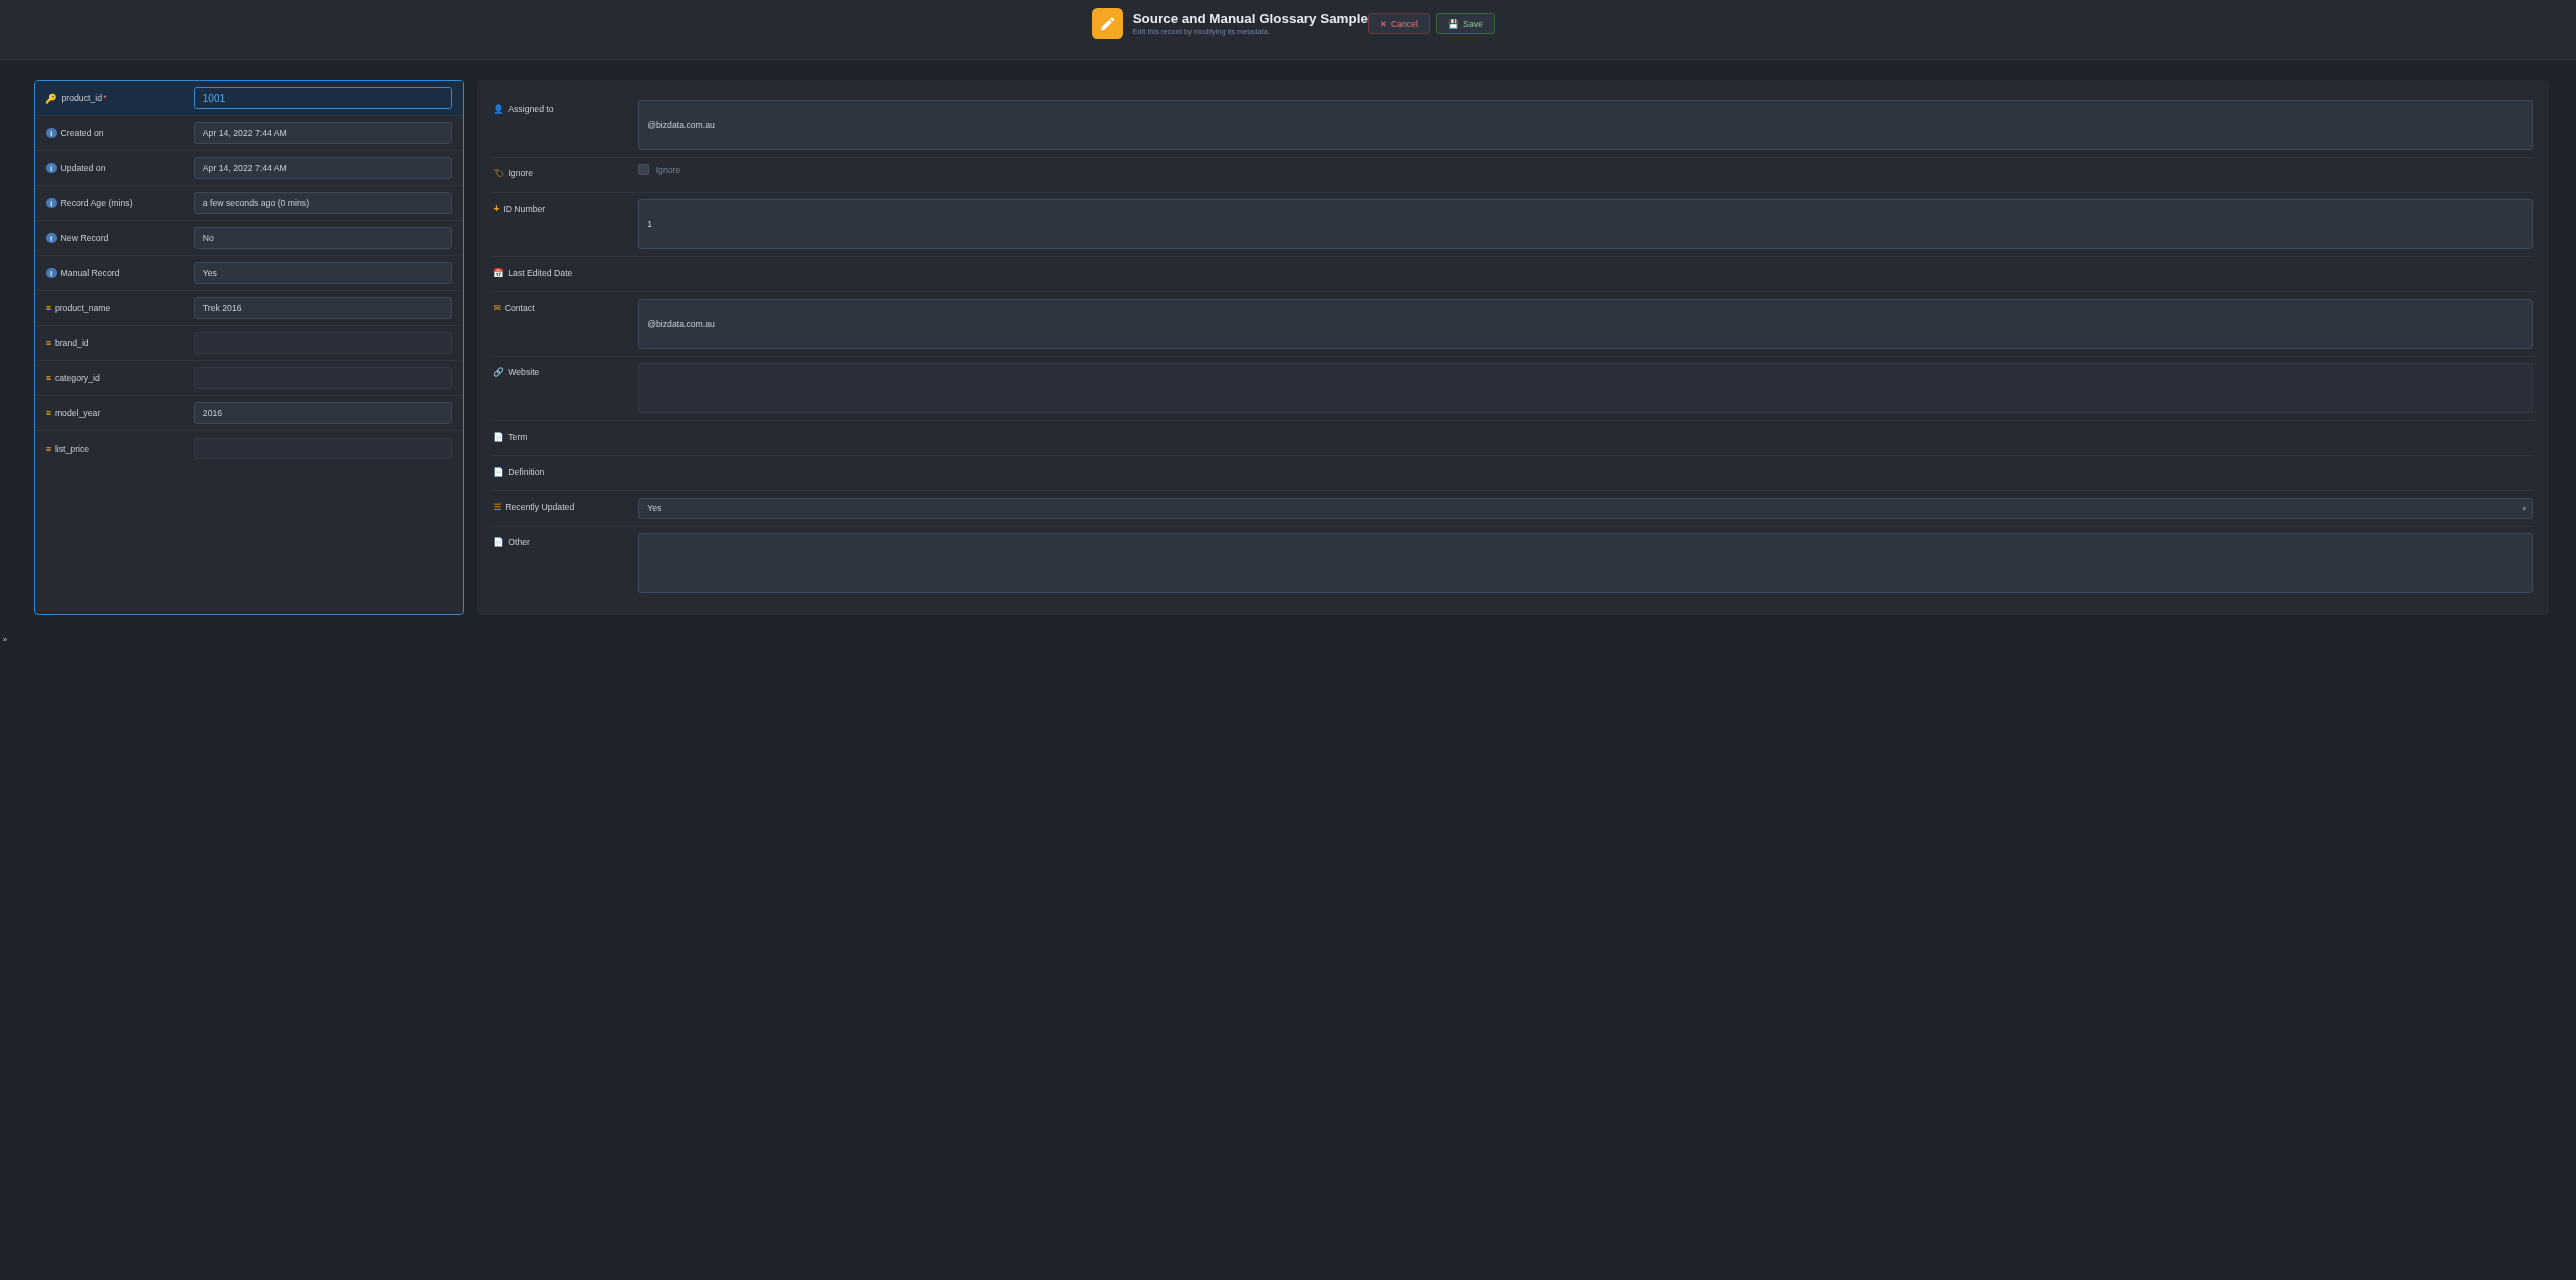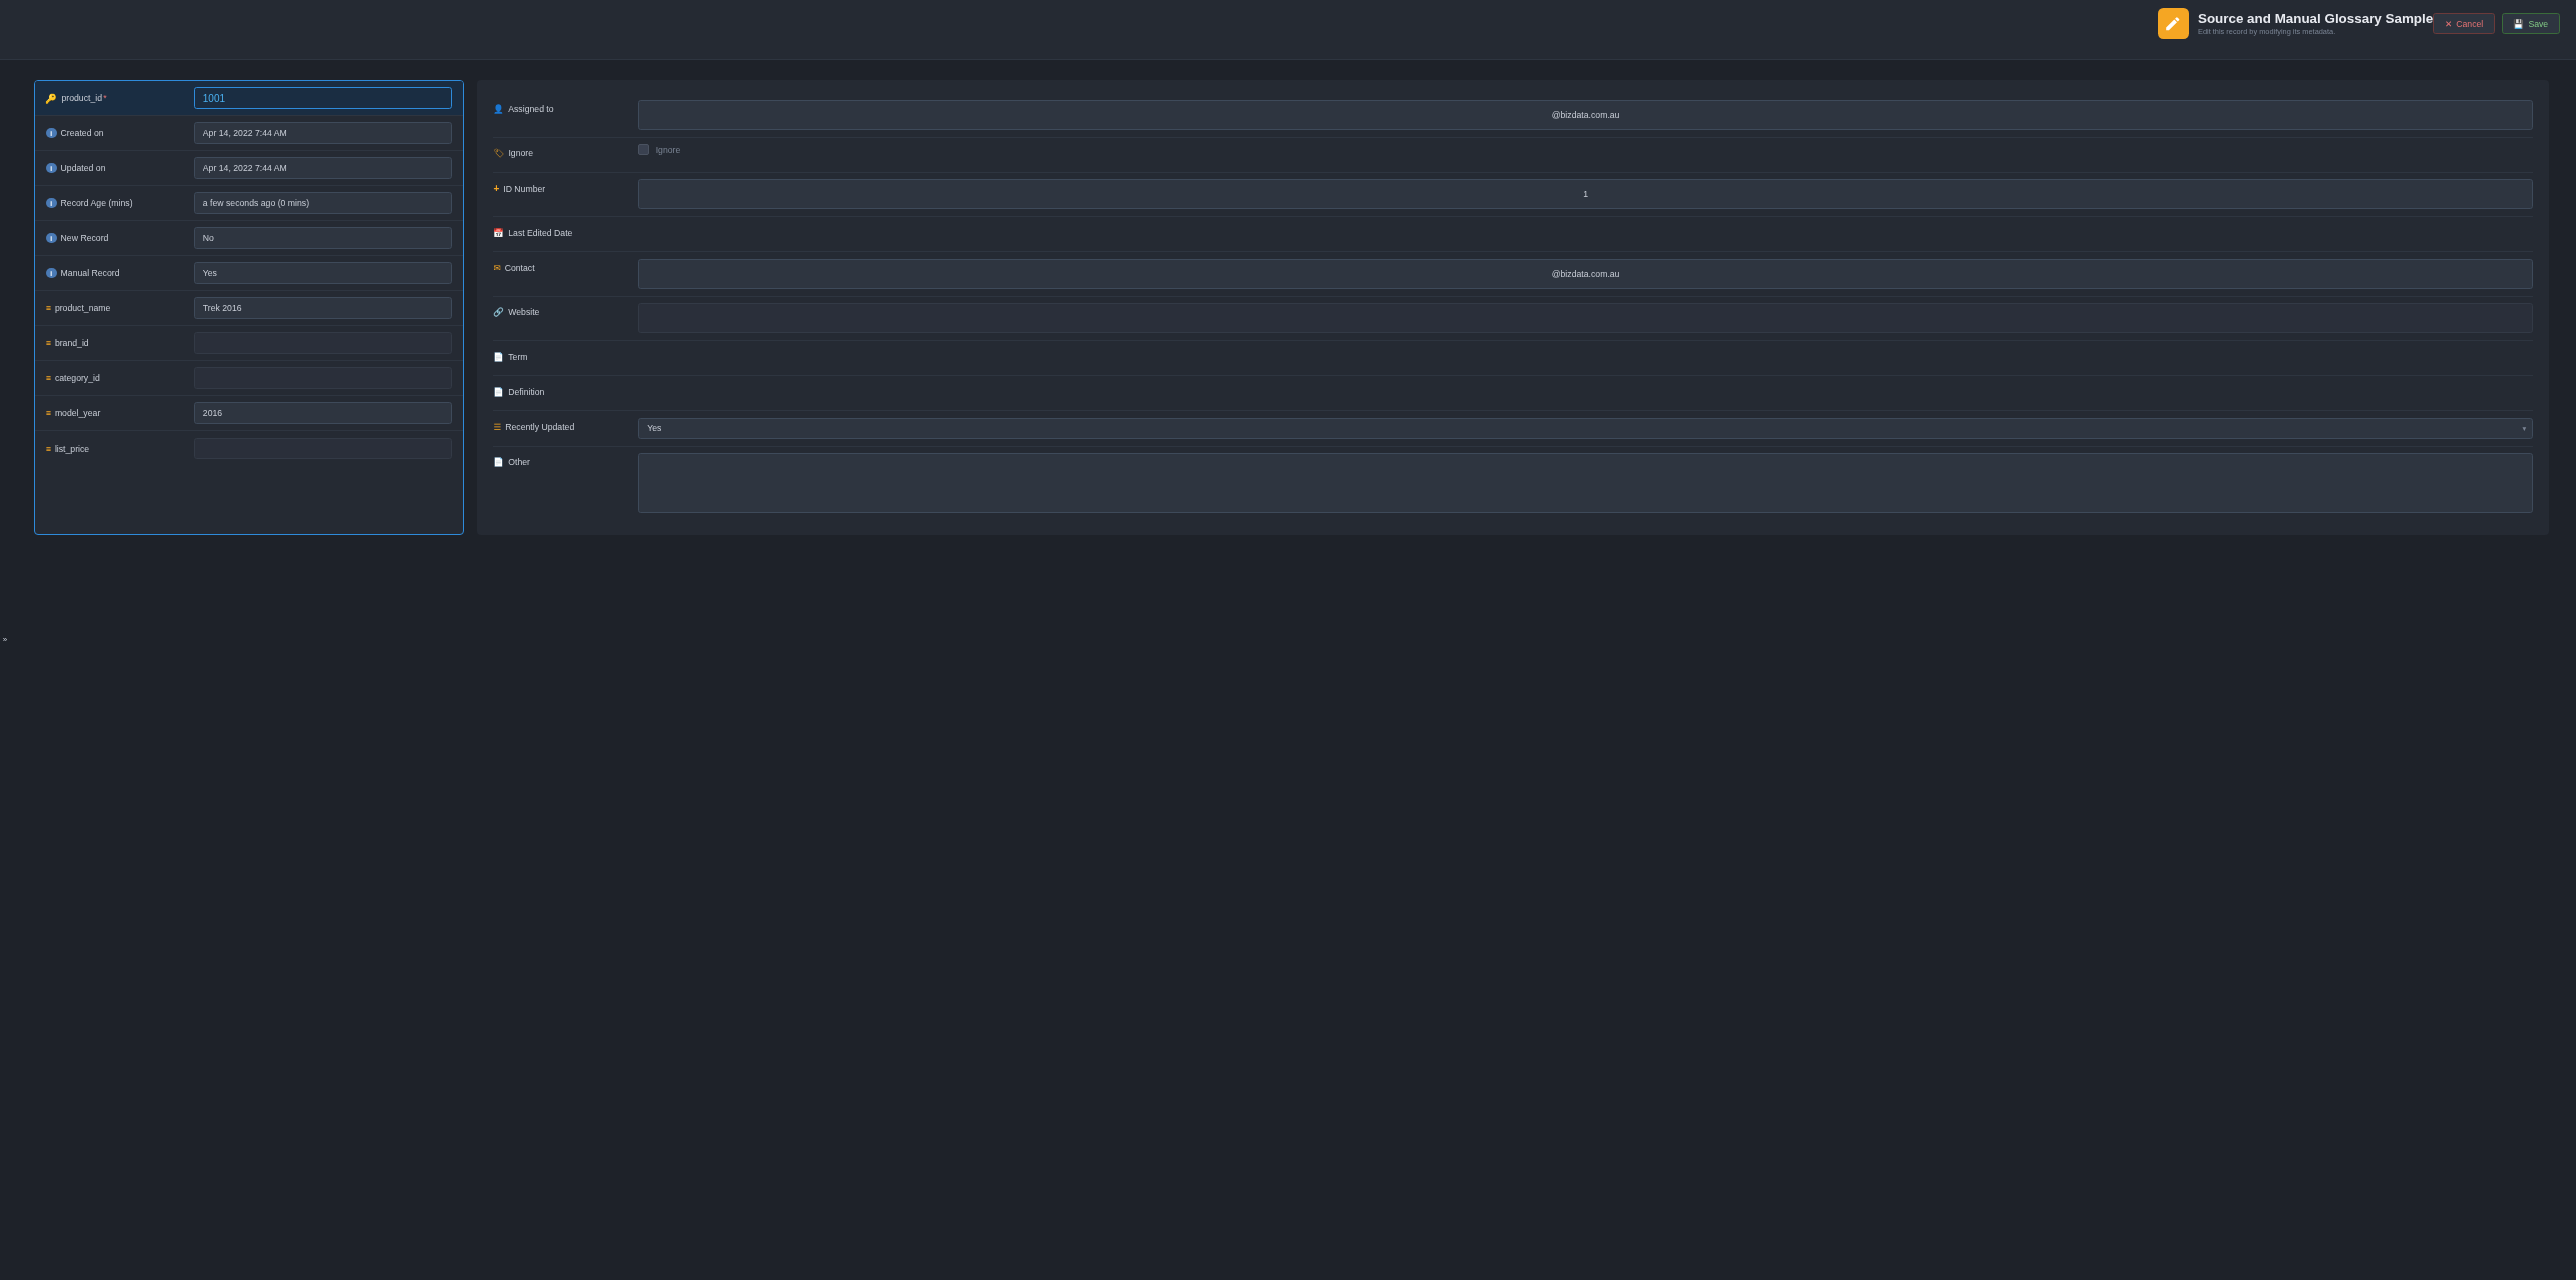--- a/index.html
+++ b/index.html
@@ -21,21 +21,21 @@
       padding: 5.4px 2.7px;
       cursor: pointer;
       font-size: 8px;
       z-index: 10;
     }
 
     
     .topbar {
       display: flex;
       align-items: center;
-      justify-content: flex-end;
+      justify-content: center;
       padding: 8px 16px 20px 27px;
       background: #252a33;
       border-bottom: 0.7px solid #2e3540;
       min-height: 47px;
     }
     .topbar-left {
       display: flex;
       align-items: center;
       gap: 9.4px;
     }
@@ -180,25 +180,24 @@
       padding-top: 4px;
     }
     .r-field-value {
       flex: 1;
     }
     .r-field-input {
       width: 100%;
       background: #2e3540;
       border: 0.7px solid #3e4a5a;
       border-radius: 2.7px;
-      padding: 9px 8px;
+      padding: 19px 8px;
       color: #c8cdd6;
       font-size: 8.7px;
       outline: none;
-      text-align: center;
     }
     .r-field-input.empty { background: #2a2f3a; border-color: #333a46; }
     .r-field-textarea {
       width: 100%;
       background: #2e3540;
       border: 0.7px solid #3e4a5a;
       border-radius: 2.7px;
       padding: 6px 8px;
       color: #c8cdd6;
       font-size: 8.7px;

